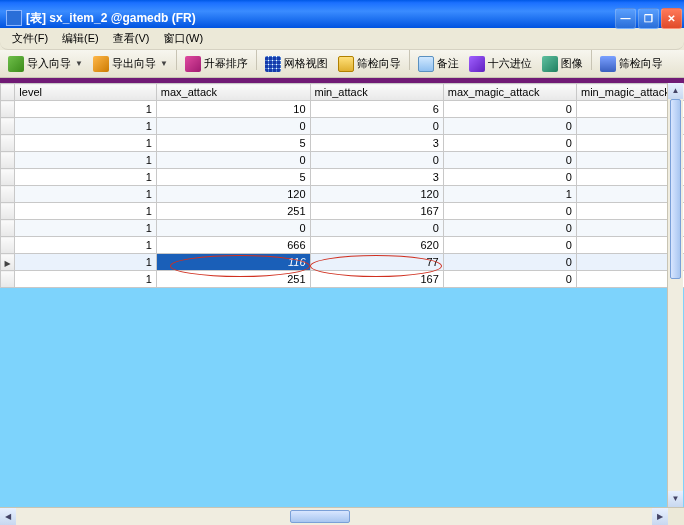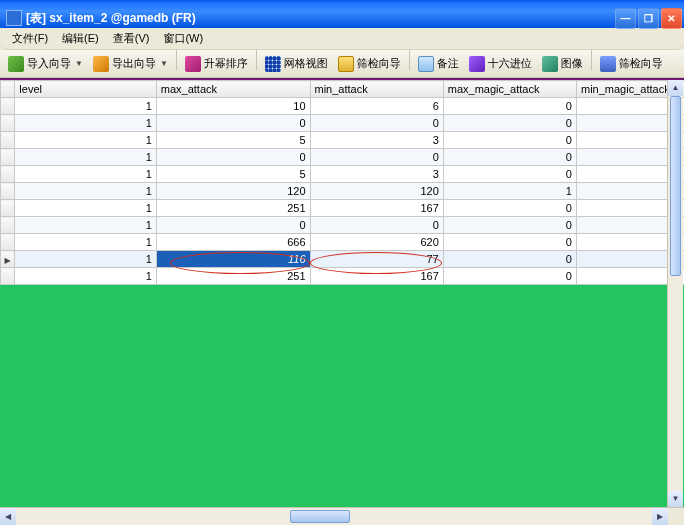--- a/index.html
+++ b/index.html
@@ -29,21 +29,21 @@
   .ic-export { background: linear-gradient(135deg,#ffb84a,#cc7a00); }
   .ic-filter { background: linear-gradient(135deg,#e04aa0,#a01a70); }
   .ic-grid { background: repeating-linear-gradient(0deg,#4a7ad0 0 3px,#fff 3px 4px), repeating-linear-gradient(90deg,#4a7ad0 0 3px,#fff 3px 4px); background-blend-mode: multiply; }
   .ic-form { background: linear-gradient(to bottom,#ffe07a,#e0b030); border:1px solid #b08000;}
   .ic-note { background: linear-gradient(to bottom,#d0e8ff,#90c0f0); border:1px solid #5a90c0;}
   .ic-hex { background: linear-gradient(135deg,#a060ff,#6020c0); }
   .ic-image { background: linear-gradient(135deg,#60c0a0,#208060); }
   .ic-sort { background: linear-gradient(to bottom,#7aa0ff,#3a60c0); }
   
   
-  .grid-wrap { position: relative; height: calc(525px - 28px - 22px - 28px - 18px); background: #22c55e; overflow: hidden; border-top: 2px solid #701a75; padding-left: 16px; }
+  .grid-wrap { position: relative; height: calc(525px - 28px - 22px - 28px - 18px); background: #7dd3fc; overflow: hidden; border-top: 5px solid #701a75; padding-left: 16px; }
   .grid-scroll { position:absolute; inset:0; overflow:hidden; }
   table { border-collapse: collapse; width: 700px; table-layout: fixed; }
   th, td { border: 1px solid #c8c8c8; height: 17px; padding: 0 4px; overflow: hidden; white-space: nowrap; }
   th { background: linear-gradient(to bottom,#fafafa,#e8e8e8); text-align: left; font-weight: normal; color: #000; position: sticky; top: 0; }
   td { text-align: right; color: #000; background: #fff; }
   tr.alt td { background: #f4f8fc; }
   .rowhdr { width: 14px; background: linear-gradient(to bottom,#fafafa,#e8e8e8) !important; text-align:center; color:#555; padding:0; }
   tr.sel td { background: #eaf2fc; }
   tr.sel .rowhdr::before { content: "▶"; font-size:8px; color:#444; }
   td.cell-sel { background: #1a5fb8 !important; color: #fff; font-style: italic; }

